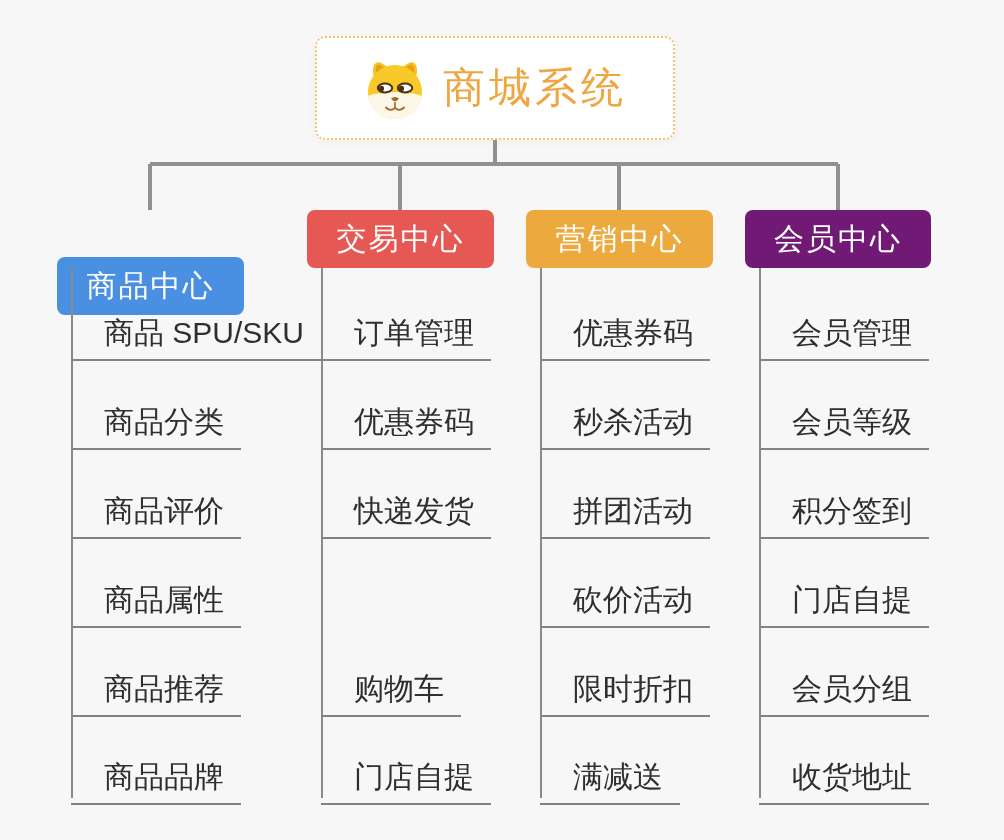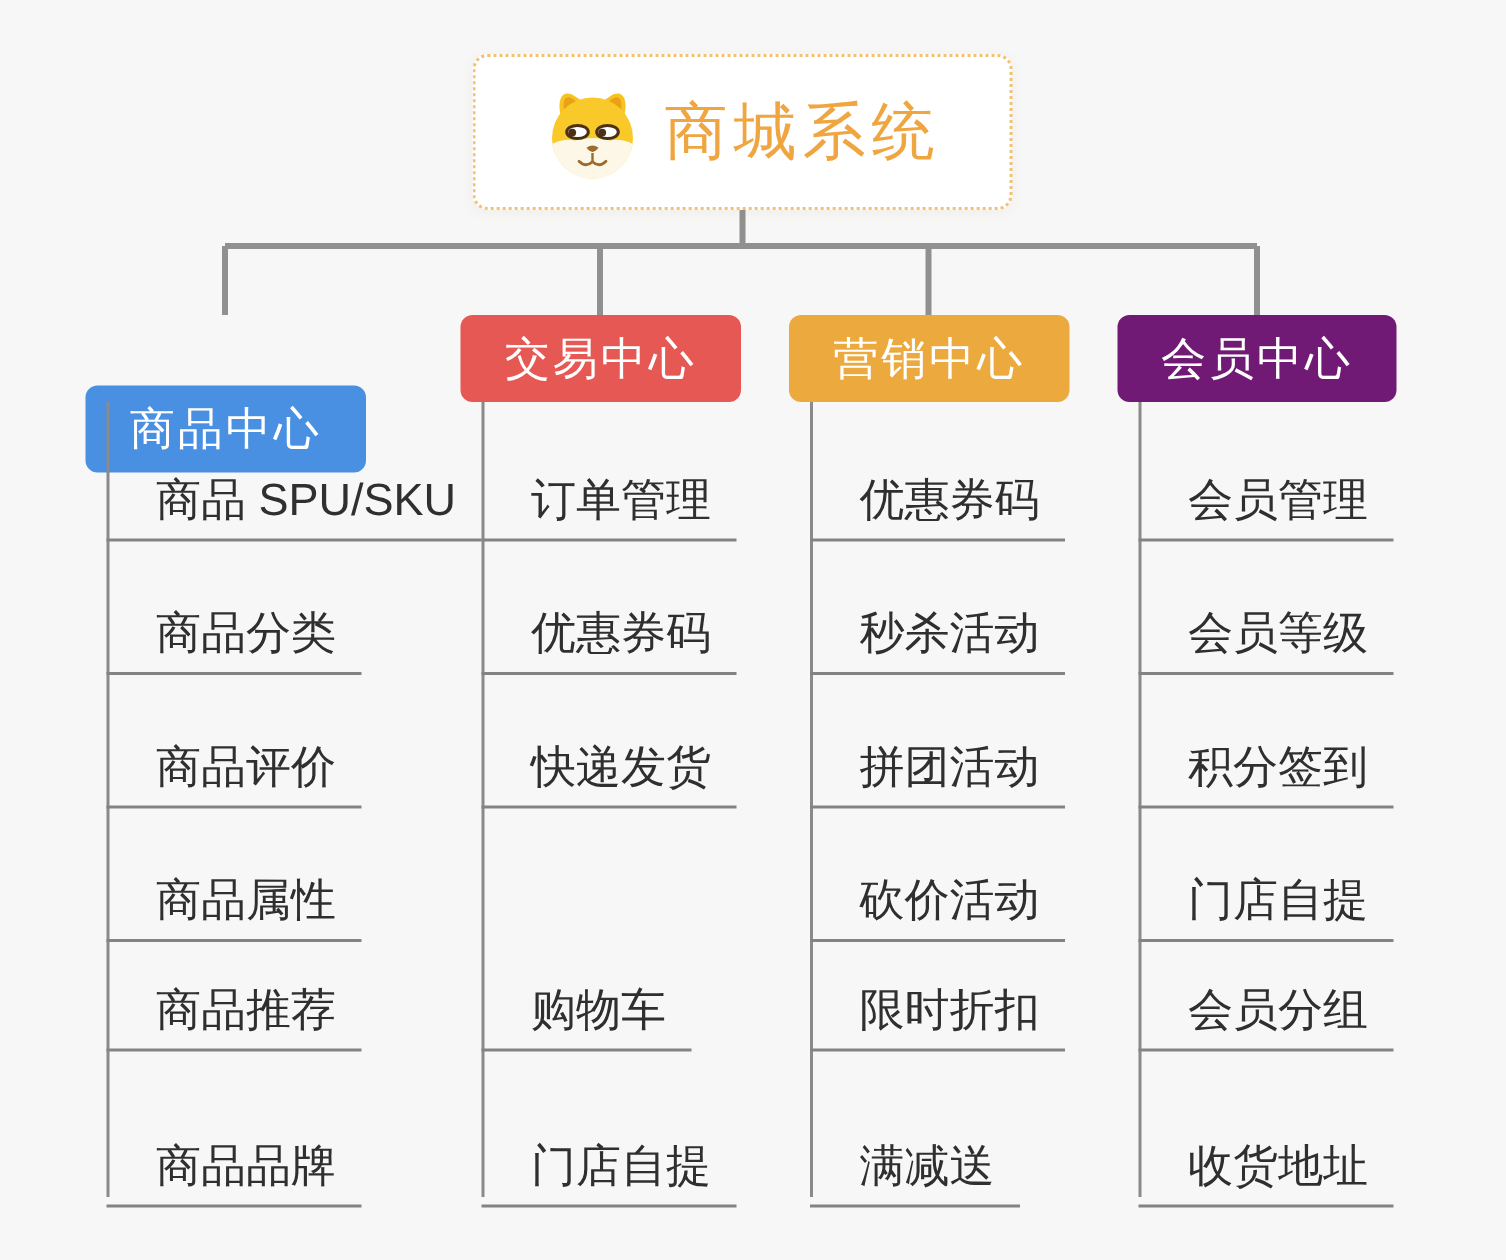--- a/index.html
+++ b/index.html
@@ -70,21 +70,21 @@
     white-space:nowrap;
   }
   .c0{left:71px;}
   .c1{left:321px;}
   .c2{left:540px;}
   .c3{left:759px;}
   .r0{top:310px;}
   .r1{top:399px;}
   .r2{top:488px;}
   .r3{top:577px;}
-  .r4{top:650px;}
+  .r4{top:666px;}
   .r5{top:754px;}
 </style>
 </head>
 <body>
 
 <div class="canvas">
 
   <svg class="connectors" viewBox="0 0 1004 840" xmlns="http://www.w3.org/2000/svg">
     <path d="M495 140 V164 M150 164 H838 M150 164 V210 M400 164 V210 M619 164 V210 M838 164 V210" fill="none" stroke="#909090" stroke-width="4"></path>
   </svg>

